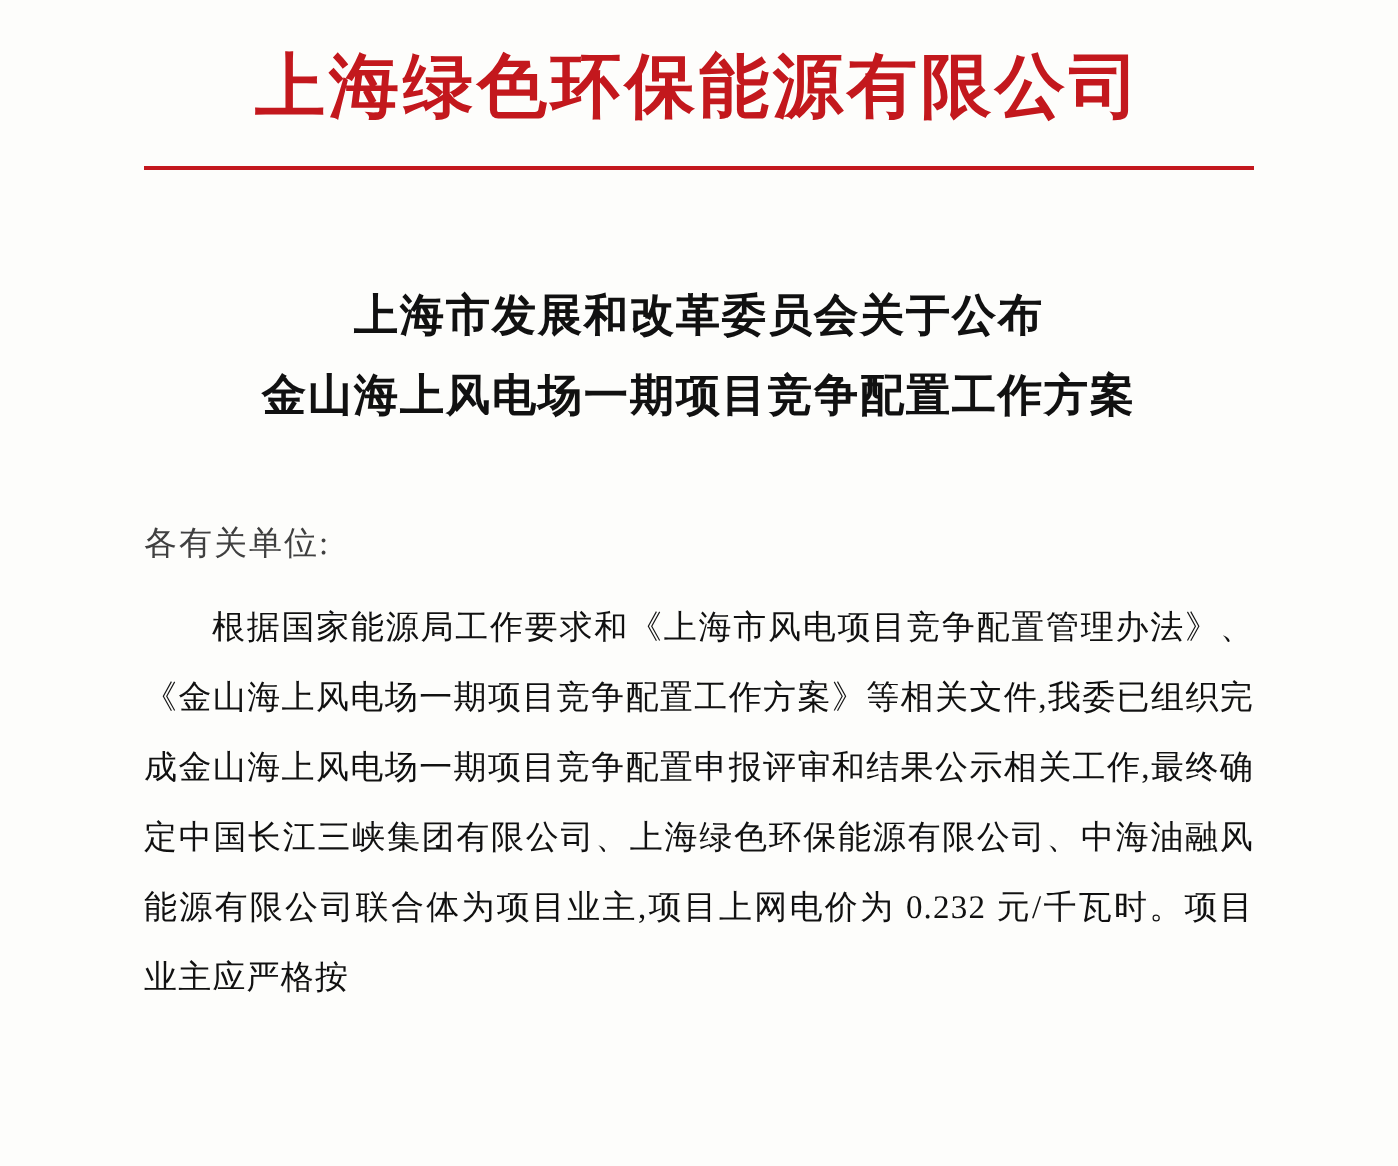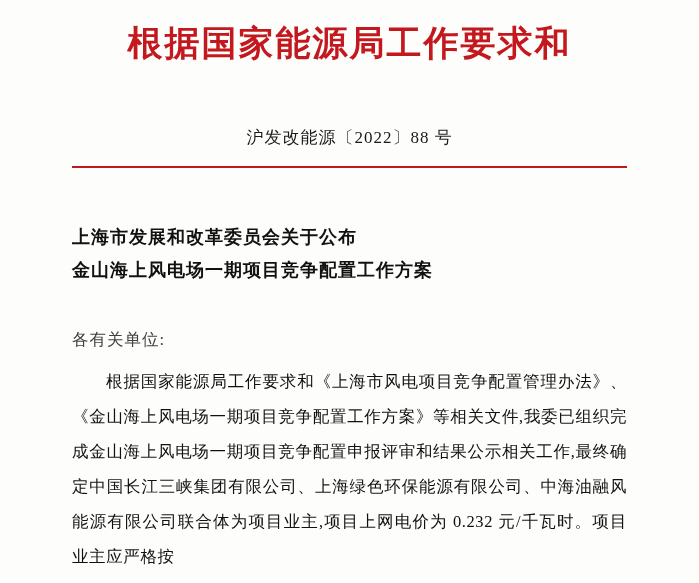--- a/index.html
+++ b/index.html
@@ -42,22 +42,23 @@
     letter-spacing: 1px;
     font-family: "Liberation Serif", serif;
   }
   .red-rule {
     margin-top: 17px;
     height: 2px;
     background: #c3181d;
     width: 100%;
   }
   .doc-subject {
+    text-align: center;
     margin-top: 53px;
-    font-size: 18px;
+    font-size: 22px;
     font-weight: bold;
     color: #111111;
     line-height: 1.85;
     letter-spacing: 1px;
   }
   .doc-subject div {
     white-space: nowrap;
   }
   .salutation {
     margin-top: 42px;
@@ -81,24 +82,23 @@
     bottom: 0;
     height: 0;
   }
 </style>
 </head>
 <body>
 
 <div class="page">
 
   <div class="doc-header">
-    <div class="doc-title">根据国家能源局工作要求和</div>
+    <div class="doc-title">上海绿色环保能源有限公司</div>
   </div>
 
-  <div class="doc-number">沪发改能源〔2022〕88 号</div>
 
   <div class="red-rule"></div>
 
   <div class="doc-subject">
     <div>上海市发展和改革委员会关于公布</div>
     <div>金山海上风电场一期项目竞争配置工作方案</div>
   </div>
 
   <div class="salutation">各有关单位:</div>
 

